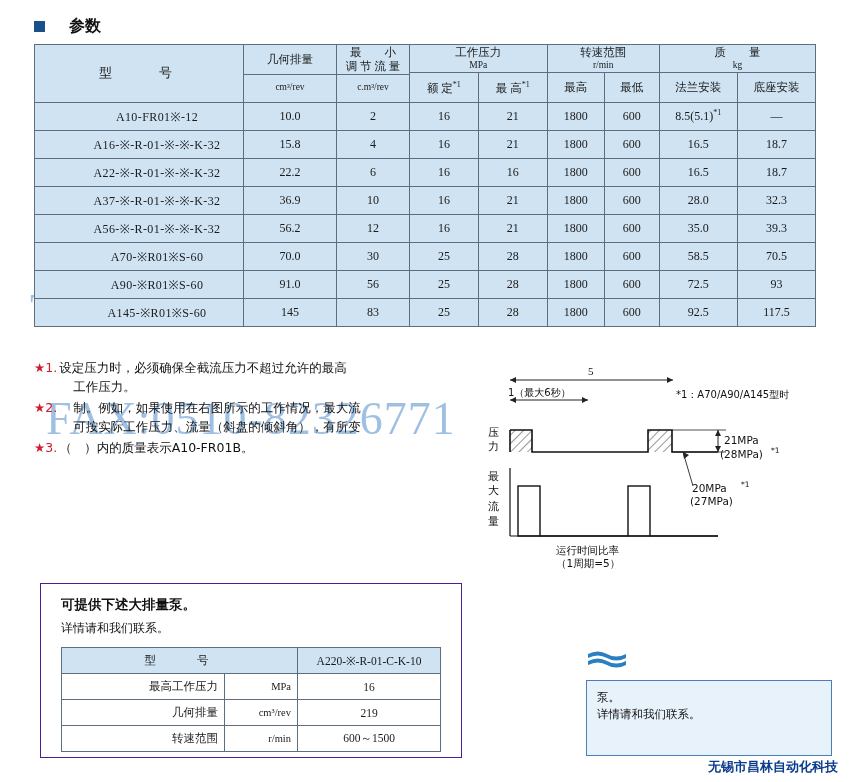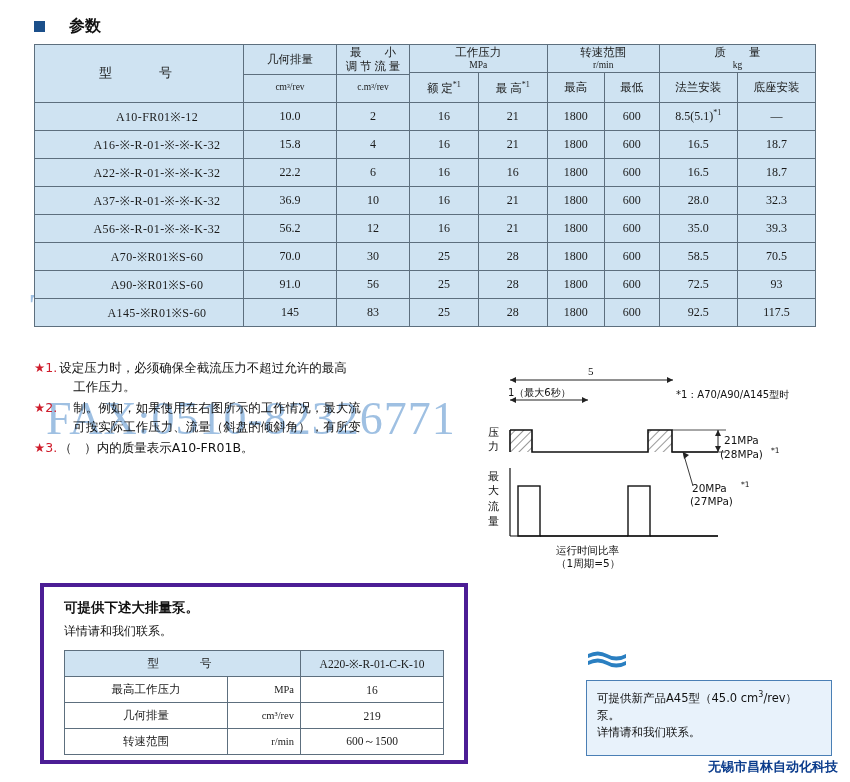--- a/index.html
+++ b/index.html
@@ -84,40 +84,40 @@
   .wm2{top:392px;margin-left:16px;}
 
   
   .diagram{
     position:absolute;left:468px;top:358px;width:345px;height:215px;
   }
 
   
   .bbox{
     position:absolute;left:40px;top:583px;width:420px;height:173px;
-    border:4px solid #4c1d95;background:#fff;
+    border:1px solid #4c1d95;background:#fff;
   }
   .bbox .t1{
     position:absolute;left:20px;top:12px;font-size:13.5px;font-weight:bold;
     font-family:"DejaVu Sans", sans-serif;color:#111;
   }
   .bbox .t2{
     position:absolute;left:20px;top:36px;font-size:12px;
     font-family:"DejaVu Sans", sans-serif;color:#111;
   }
   table.mini{
     position:absolute;left:20px;top:63px;width:380px;
     border-collapse:collapse;font-size:11.5px;
   }
   table.mini td, table.mini th{
     border:1px solid #5d6f7e;height:25px;padding:0 6px;
     font-weight:normal;
   }
   table.mini thead th{background:#cfe3f2;text-align:center;}
-  table.mini tbody td.lbl{background:#fff;text-align:center;width:150px;}
+  table.mini tbody td.lbl{background:#fff;text-align:right;width:150px;}
   table.mini tbody td.unit-c{background:#fff;text-align:right;width:60px;font-size:10.5px;}
   table.mini tbody td.val{background:#fff;text-align:center;}
   .mini-hdr-model{letter-spacing:6px;}
 
   
   .rnote{
     position:absolute;left:586px;top:680px;width:246px;height:76px;
     border:1px solid #4a7fb5;background:#e8f2fb;
     font-size:11.5px;line-height:1.5;
     font-family:"DejaVu Sans", sans-serif;color:#111;
@@ -401,18 +401,17 @@
   </table>
 </div>
 
 <div class="logo">
 <svg width="42" height="22" viewBox="0 0 42 22" xmlns="http://www.w3.org/2000/svg">
   <path d="M2 6 Q12 1 21 6 Q30 11 40 6 L40 10 Q30 15 21 10 Q12 5 2 10 Z" fill="#2a7fc1"></path>
   <path d="M2 13 Q12 8 21 13 Q30 18 40 13 L40 17 Q30 22 21 17 Q12 12 2 17 Z" fill="#2a7fc1"></path>
 </svg>
 </div>
 <div class="rnote">
-  <div>可提供新产品A45型（45.0 cm<span class="sup-s">3</span>/rev）</div>
   <div>泵。</div>
   <div>详情请和我们联系。</div>
 </div>
 
 <div class="brand">无锡市昌林自动化科技</div>
 
 </body></html>

